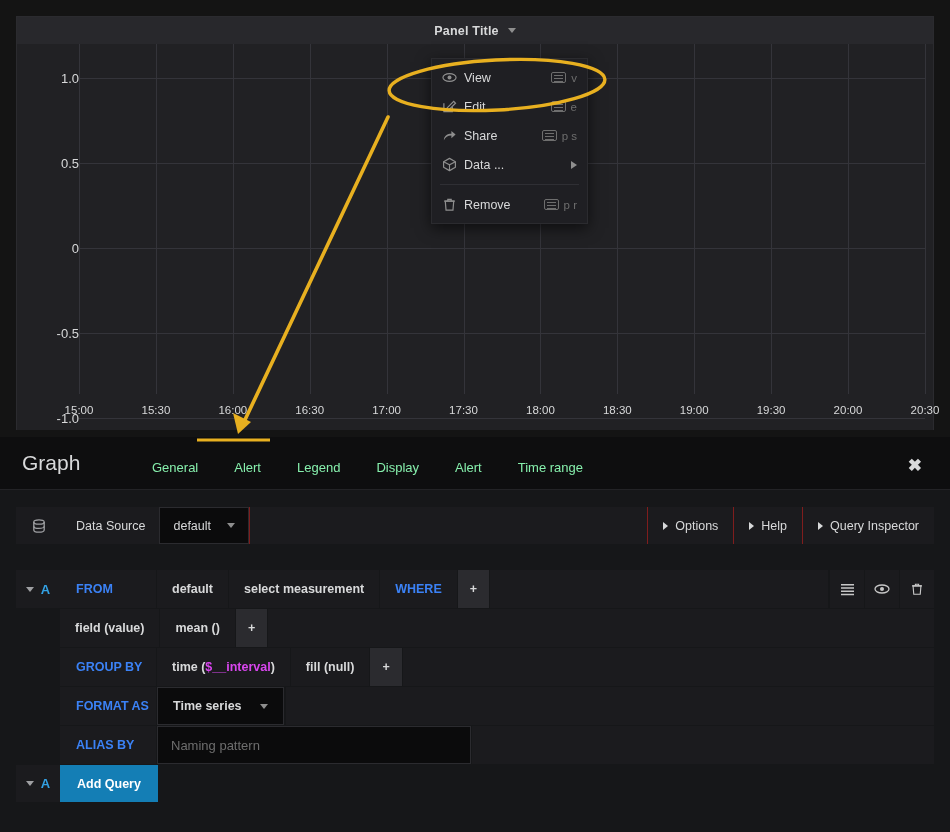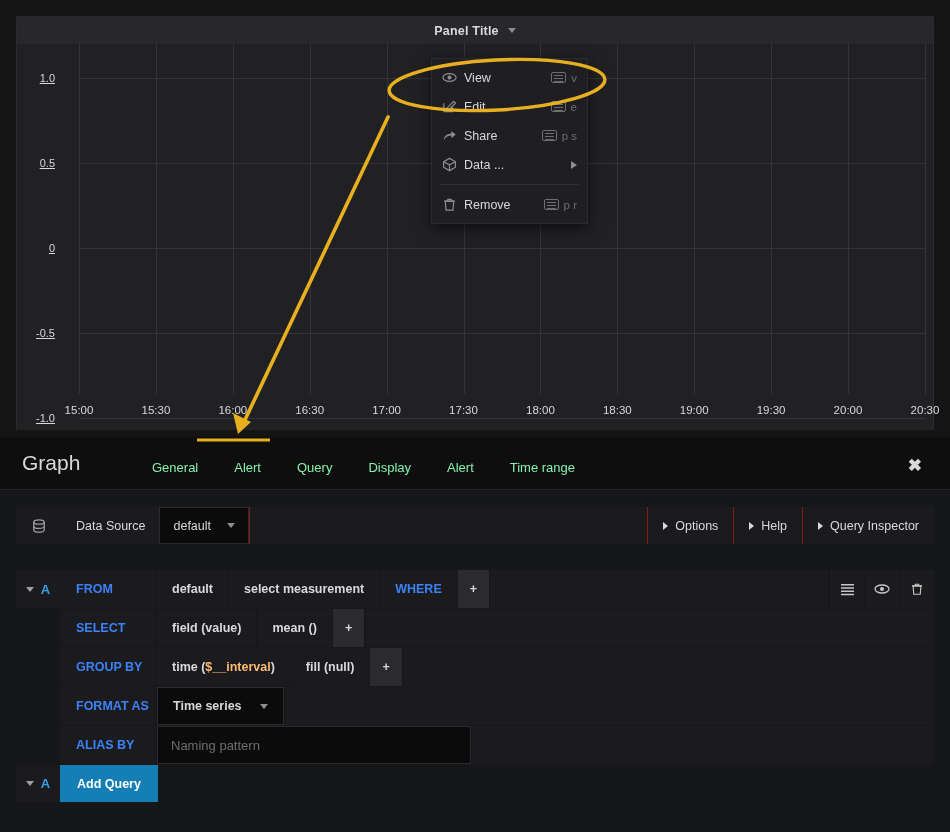--- a/index.html
+++ b/index.html
@@ -16,22 +16,22 @@
            background: #212124; border: 1px solid #2b2b2f; }
   .panel-header { height: 27px; background: #28282c; position: relative;
                   display: flex; align-items: center; justify-content: center; }
   .panel-title { font-size: 12.5px; font-weight: bold; color: #d8d9da; letter-spacing: .2px; }
   .caret-down { width: 0; height: 0; border-left: 4px solid transparent;
                 border-right: 4px solid transparent; border-top: 5px solid #8e8e8e;
                 margin-left: 9px; }
 
   .plot { position: relative; height: 386px; background: #212124; }
   .yaxis { position: absolute; left: 0; top: 0; width: 62px; height: 100%; }
-  .ytick { position: absolute; right: 24px; transform: translateY(-50%);
-           font-size: 11px; color: #d8d9da; white-space: nowrap; text-decoration: underline; }
+  .ytick { position: absolute; right: 0; transform: translateY(-50%);
+           font-size: 13px; color: #d8d9da; white-space: nowrap; }
   .ytickline { position: absolute; left: 62px; right: 8px; height: 1px; background: #34343a; }
   .grid-area { position: absolute; left: 62px; right: 8px; top: 0; bottom: 36px; }
   .vline { position: absolute; top: 0; bottom: 0; width: 1px; background: #34343a; }
   .xaxis { position: absolute; left: 62px; right: 8px; bottom: 6px; height: 20px; }
   .xtick { position: absolute; transform: translateX(-50%); font-size: 11.5px; color: #d8d9da; }
   .plot-frame-l { position: absolute; left: 62px; top: 0; bottom: 36px; width: 1px; background: #34343a; }
 
   
   .ctx-menu { position: absolute; left: 414px; top: 41px; width: 157px;
               background: #1f1f23; border: 1px solid #2b2b2f;
@@ -92,21 +92,21 @@
   .q-toggle .cd { width: 0; height: 0; border-left: 4px solid transparent;
                   border-right: 4px solid transparent; border-top: 5px solid #9fa0a3; }
   .q-letter { color: #33a2e5; font-size: 13px; font-weight: bold; }
   .q-spacer { width: 44px; background: #161719; }
   .seg { display: flex; align-items: center; padding: 0 15px; background: #1b1b1e;
          color: #d8d9da; font-size: 12.5px; font-weight: bold; margin-right: 1px; white-space: nowrap; }
   .seg.key { color: #3b82f6; font-weight: bold; }
   .seg.plus { padding: 0 12px; background: #2b2b2f; color: #d8d9da; font-weight: bold; }
   .seg.sel { background: #0b0b0c; border: 1px solid #2b2b2f; gap: 9px; font-weight: bold; }
   .seg.lbl { width: 96px; padding-left: 16px; }
-  .var { color: #fdba74; }
+  .var { color: #d946ef; }
   .rowfill { flex: 1; background: #1b1b1e; }
   .q-icons { display: flex; margin-left: 1px; }
   .q-icons .ib { width: 34px; display: flex; align-items: center; justify-content: center;
                  background: #1b1b1e; color: #c7c7c7; margin-left: 1px; }
   .alias-input { flex: 0 0 314px; background: #0b0b0c; border: 1px solid #2b2b2f;
                  color: #6e6e6e; font-size: 13px; display: flex; align-items: center;
                  padding: 0 13px; font-family: "Liberation Sans", sans-serif; }
   .addq-row { display: flex; align-items: stretch; height: 37px; margin-top: 1px; }
   .addq-btn { display: flex; align-items: center; padding: 0 17px; background: #147eb5;
               color: #fff; font-size: 12.5px; font-weight: bold; }
@@ -243,21 +243,21 @@
     </div>
   </div>
 
   <div class="editor">
 
     <div class="tabbar">
       <div class="gtitle">Graph</div>
       <div class="tabs">
         <div class="tab">General</div>
         <div class="tab">Alert</div>
-        <div class="tab">Query</div>
+        <div class="tab">Legend</div>
         <div class="tab">Display</div>
         <div class="tab">Alert</div>
         <div class="tab">Time range</div>
       </div>
       <div class="close-x">✖</div>
     </div>
 
     <div class="ds-row">
       <div class="ds-icon">
         <svg width="16" height="16" viewBox="0 0 16 16">
@@ -315,21 +315,20 @@
             <svg width="14" height="14" viewBox="0 0 16 16">
                 <path d="M3.5 4.5h9l-.8 9.5H4.3z" fill="none" stroke="currentColor" stroke-width="1.3"></path>
                 <path d="M2.3 4.5h11.4M6.2 4.5V2.6h3.6v1.9" fill="none" stroke="currentColor" stroke-width="1.3"></path>
               </svg>
           </div>
         </div>
       </div>
 
       <div class="qrow">
         <div class="q-spacer"></div>
-        <div class="seg key lbl">SELECT</div>
         <div class="seg">field (value)</div>
         <div class="seg">mean ()</div>
         <div class="seg plus">+</div>
         <div class="rowfill"></div>
       </div>
 
       <div class="qrow">
         <div class="q-spacer"></div>
         <div class="seg key lbl">GROUP BY</div>
         <div class="seg">

